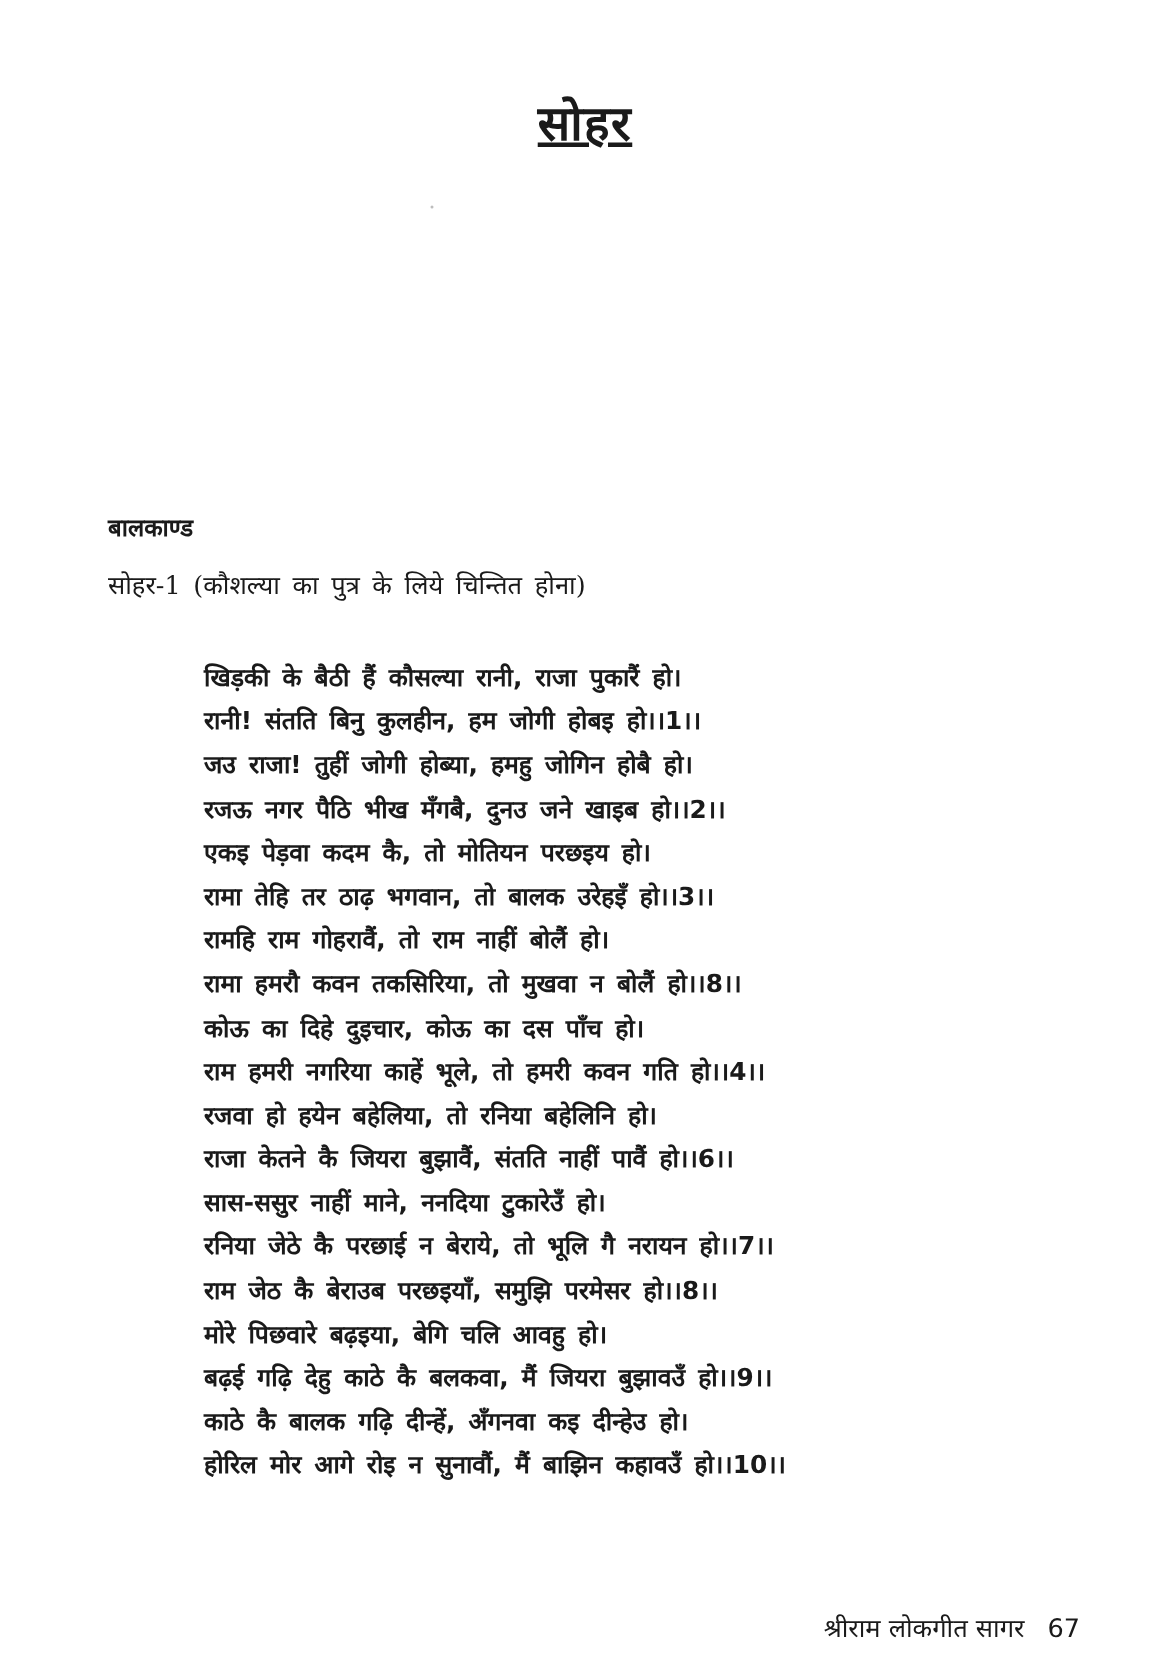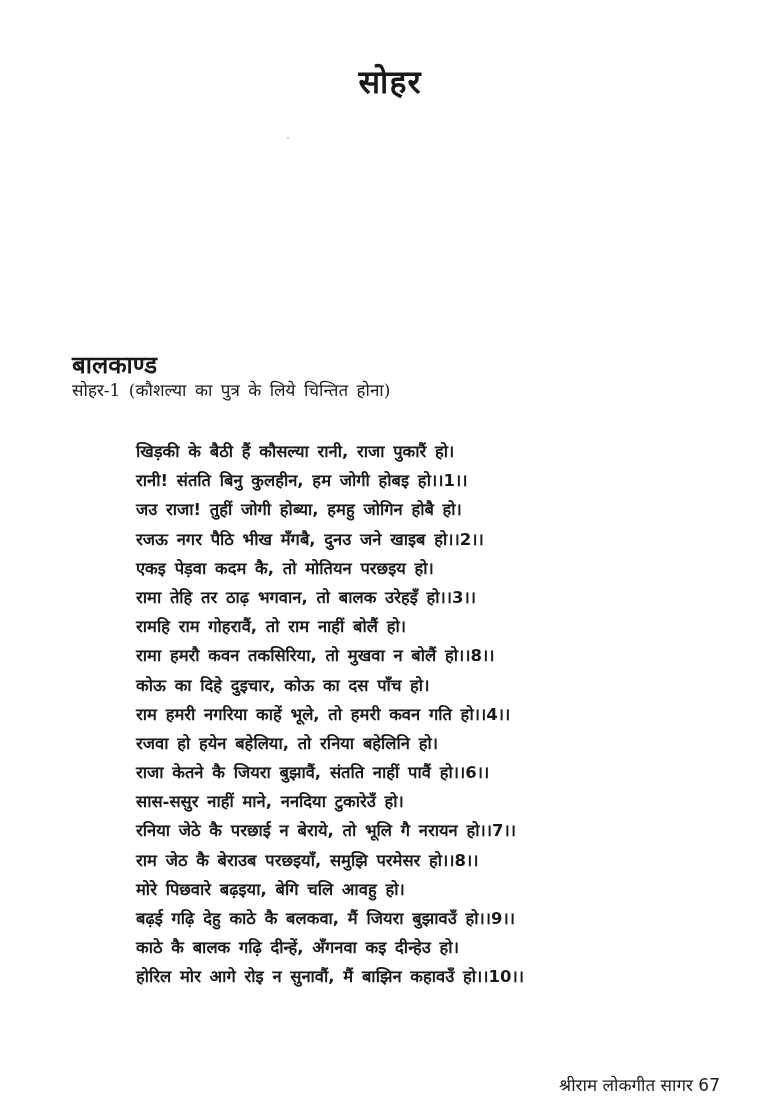--- a/index.html
+++ b/index.html
@@ -17,35 +17,36 @@
     }
     .page-title {
       position: absolute;
       top: 38px;
       left: 0;
       width: 780px;
       text-align: center;
       font-size: 32px;
       font-weight: bold;
       letter-spacing: 1px;
+      text-decoration: underline;
     }
     .speck {
       position: absolute;
       top: 137px;
       left: 287px;
       width: 2px;
       height: 2px;
       background: #bdbdbd;
       border-radius: 1px;
     }
     .section-heading {
       position: absolute;
       top: 327px;
       left: 72px;
-      font-size: 24px;
+      font-size: 16px;
       font-weight: bold;
     }
     .song-title {
       position: absolute;
       top: 378px;
       left: 72px;
       font-family: "DejaVu Serif", "Liberation Serif", serif;
       font-size: 17px;
       word-spacing: 3px;
     }
@@ -66,21 +67,21 @@
       white-space: nowrap;
       word-spacing: 3px;
     }
     .footer {
       position: absolute;
       top: 1073px;
       right: 60px;
       font-size: 17px;
       white-space: nowrap;
     }
-    .footer .book-name { }
+    .footer .book-name { margin-right: 10px; }
   </style>
 </head>
 <body>
 
 <h1 class="page-title">सोहर</h1>
 
 <div class="speck"></div>
 
 <h2 class="section-heading">बालकाण्ड</h2>
 

